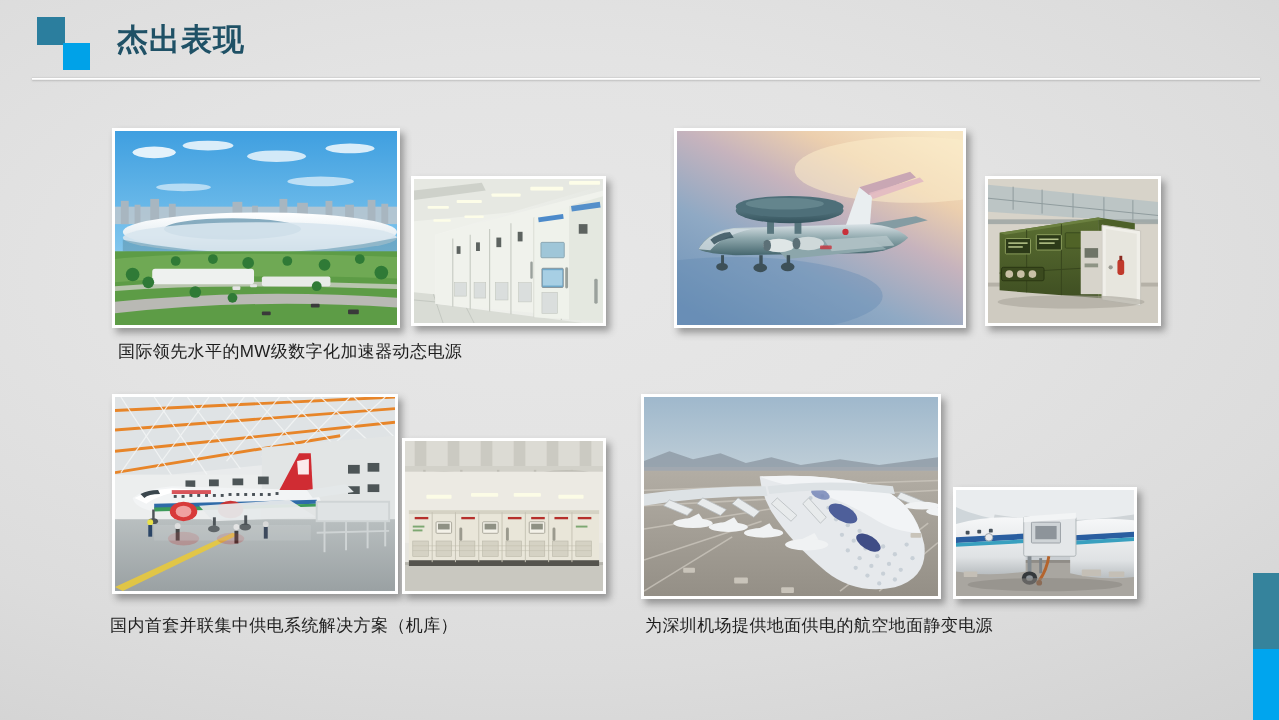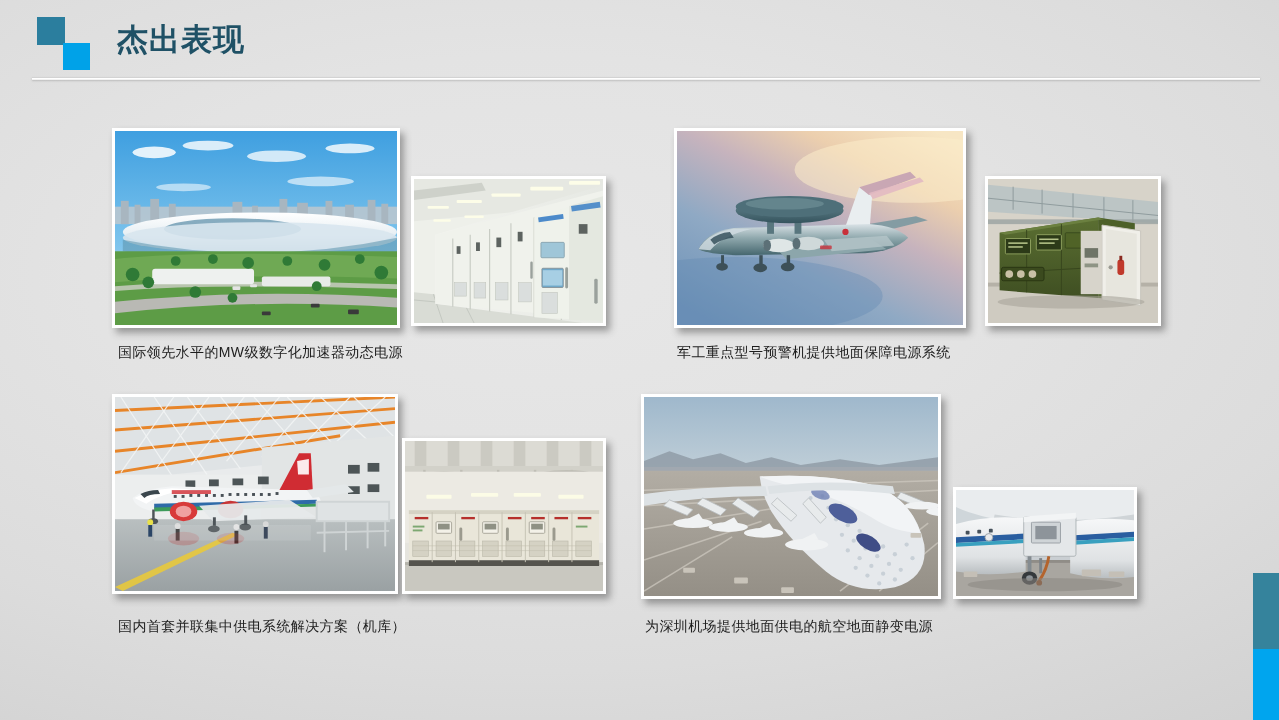--- a/index.html
+++ b/index.html
@@ -98,39 +98,39 @@
     width: 100%;
     height: 100%;
     position: relative;
     overflow: hidden;
     background: #b9c4cc;
   }
 
   
   .caption {
     position: absolute;
-    font-size: 14px;
+    font-size: 17px;
     color: #1d1d1d;
     line-height: 20px;
     white-space: nowrap;
     letter-spacing: 0.4px;
   }
 
   
   .ph-a { left: 4px;   top: 0px;   width: 288px; height: 200px; }   
   .ph-b { left: 303px; top: 48px;  width: 195px; height: 150px; }   
   .cap-a { left: 10px; top: 214px; }
 
   .ph-c { left: 6px;   top: 0px;   width: 292px; height: 200px; }   
   .ph-d { left: 317px; top: 48px;  width: 176px; height: 150px; }   
   .cap-c { left: 9px;  top: 214px; }
 
   .ph-e { left: 4px;   top: 0px;   width: 286px; height: 200px; }   
   .ph-f { left: 294px; top: 44px;  width: 204px; height: 156px; }   
-  .cap-e { left: 10px; top: 222px; }
+  .cap-e { left: 2px; top: 222px; }
 
   .ph-g { left: 5px;   top: 0px;   width: 300px; height: 205px; }   
   .ph-h { left: 317px; top: 93px;  width: 184px; height: 112px; }   
   .cap-g { left: 9px;  top: 222px; }
 
   
   .accent-bar {
     position: absolute;
     right: 0;
     top: 573px;
@@ -473,21 +473,20 @@
 
             <rect x="96" y="54" width="22" height="66" fill="#d7d4cb"></rect>
             <rect x="100" y="72" width="14" height="10" fill="#6e7467"></rect>
             <rect x="100" y="88" width="14" height="4" fill="#8e9485"></rect>
 
             <ellipse cx="86" cy="128" rx="76" ry="7" fill="#a9a59b" opacity=".6"></ellipse>
           </svg>
         </div>
       </div>
 
-      <div class="caption cap-c">军工重点型号预警机提供地面保障电源系统</div>
     </div>
 
     <div class="block block-bl">
 
       <div class="photo ph-e">
         <div class="photo-inner">
           <svg class="art" viewBox="0 0 286 200" preserveAspectRatio="none">
             <defs>
               <linearGradient id="flrE" x1="0" y1="0" x2="0" y2="1">
                 <stop offset="0%" stop-color="#b9bfc0"></stop>

